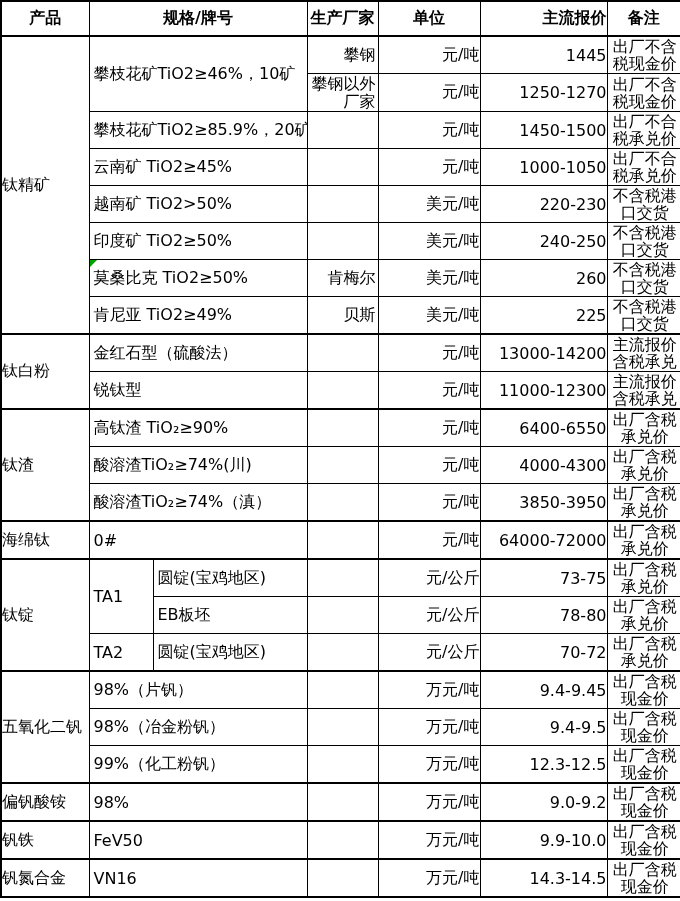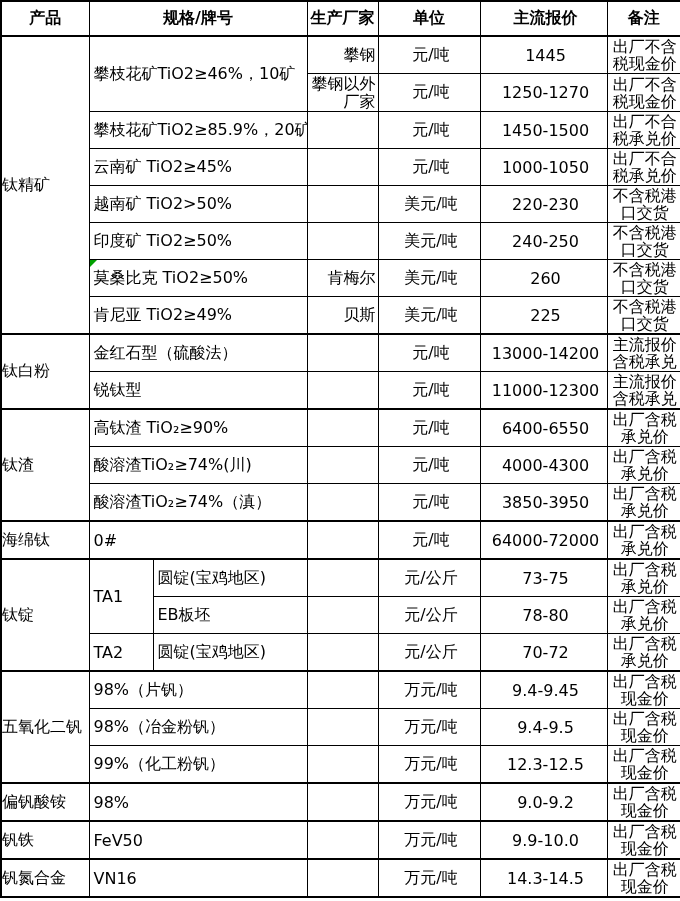--- a/index.html
+++ b/index.html
@@ -26,39 +26,39 @@
   thead tr { height: 35px; }
   tbody tr { height: 36px; }
   tbody tr.h38 { height: 38px; }
   th {
     font-weight: bold;
     text-align: center;
     border-bottom-width: 2px;
     white-space: nowrap;
     margin-top: 40px;
   }
-  th.left { text-align: center; padding-left: 4px; }
+  th.left { text-align: right; padding-left: 4px; }
   tr.gs td { border-top-width: 2px; }
   td.product { white-space: nowrap; }
   td.grade, td.spec {
     text-align: left;
     padding: 0 2px 0 4px;
     white-space: nowrap;
     position: relative;
     margin-top: 44px;
   }
   td.vendor {
     text-align: right;
     line-height: 18px;
     padding: 0 2px;
     word-break: break-all;
   }
   td.vendor.left { text-align: right; padding-left: 4px; }
   td.unit, td.price {
-    text-align: center;
+    text-align: right;
     padding-left: 4px;
     white-space: nowrap;
   }
   td.note {
     text-align: center;
     padding: 1px 1px 1px 3px;
     line-height: 17px;
     word-break: break-all;
   }
   .tri {

